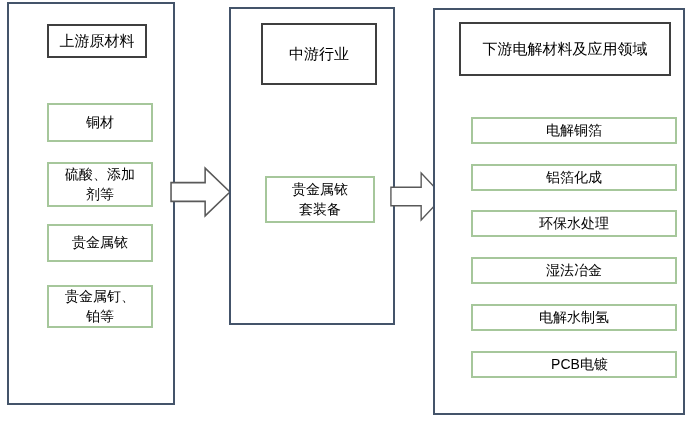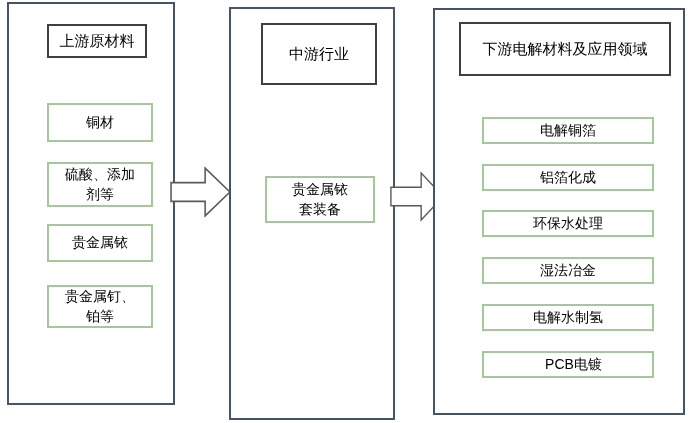--- a/index.html
+++ b/index.html
@@ -12,21 +12,21 @@
     font-family: "Liberation Sans", sans-serif;
     color: var(--text, #000000);
     overflow: hidden;
   }
   .panel {
     position: absolute;
     border: 2px solid var(--panel-border, #44546a);
     background: #ffffff;
   }
   #panel-upstream   { left: 7px;   top: 2px; width: 168px; height: 403px; }
-  #panel-midstream  { left: 229px; top: 7px;  width: 166px; height: 413px; }
+  #panel-midstream  { left: 229px; top: 7px;  width: 166px; height: 318px; }
   #panel-downstream { left: 433px; top: 8px;  width: 252px; height: 407px; }
 
   .hdr {
     position: absolute;
     border: 2px solid var(--header-border, #3f3f3f);
     background: #ffffff;
     display: flex;
     align-items: center;
     justify-content: center;
     text-align: center;
@@ -52,21 +52,21 @@
   }
   
   .u-item { left: 38px; width: 106px; }
   #item-u0 { top: 99px;  height: 39px; }
   #item-u1 { top: 158px; height: 45px; }
   #item-u2 { top: 220px; height: 38px; }
   #item-u3 { top: 281px; height: 43px; text-align: center; }
   
   #item-m0 { left: 34px; top: 167px; width: 110px; height: 47px; }
   
-  .d-item { left: 47px; width: 172px; height: 27px; }
+  .d-item { left: 36px; width: 206px; height: 27px; }
   #item-d0 { top: 107px; }
   #item-d1 { top: 154px; }
   #item-d2 { top: 200px; }
   #item-d3 { top: 247px; }
   #item-d4 { top: 294px; }
   #item-d5 { top: 341px; padding-left: 11px; }
 
   .arrow { position: absolute; }
   #arrow-1 { left: 170px; top: 166px; width: 62px; height: 52px; }
   #arrow-2 { left: 390px; top: 171px; width: 55px; height: 51px; }

